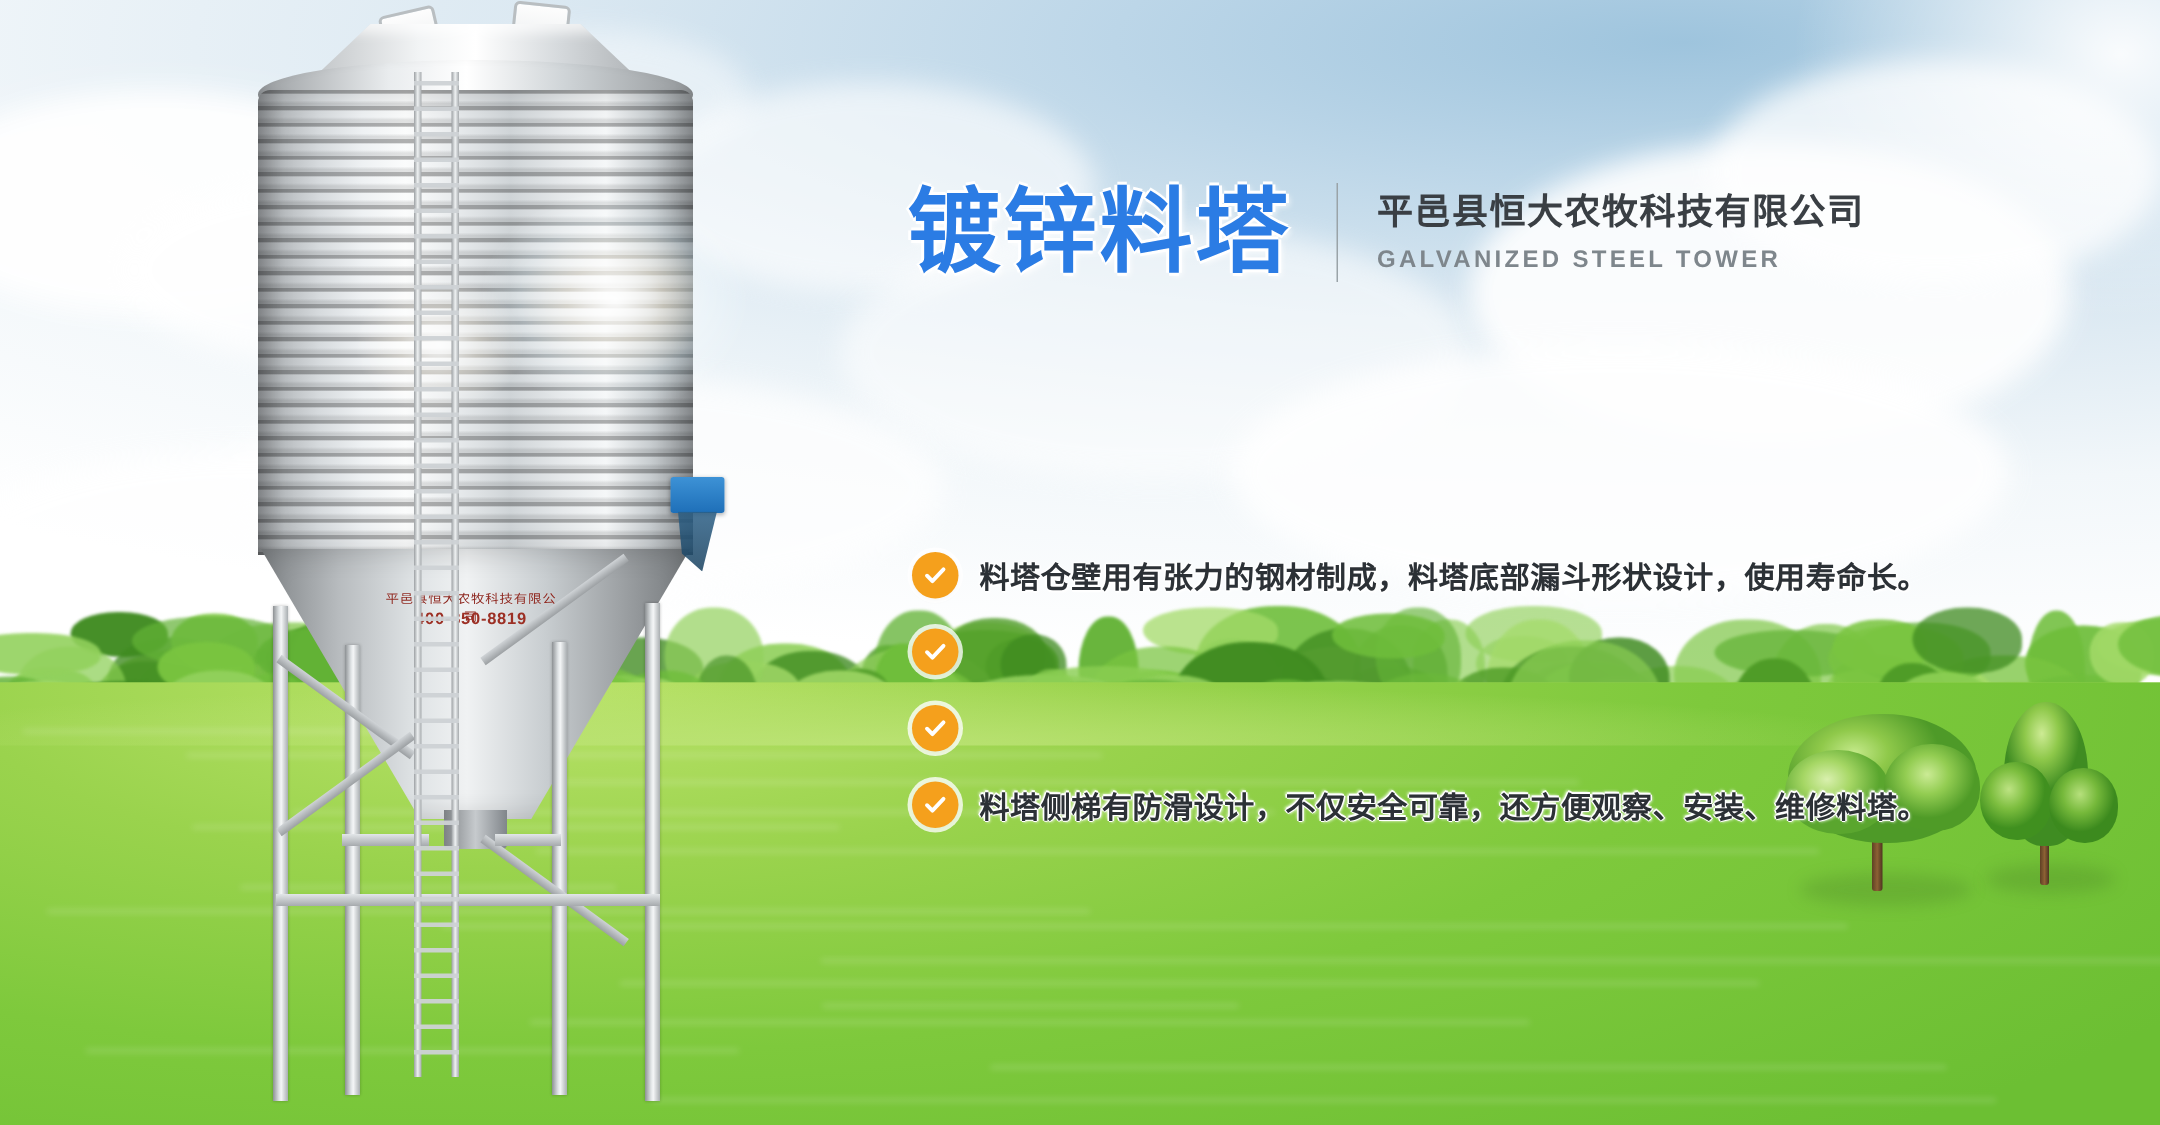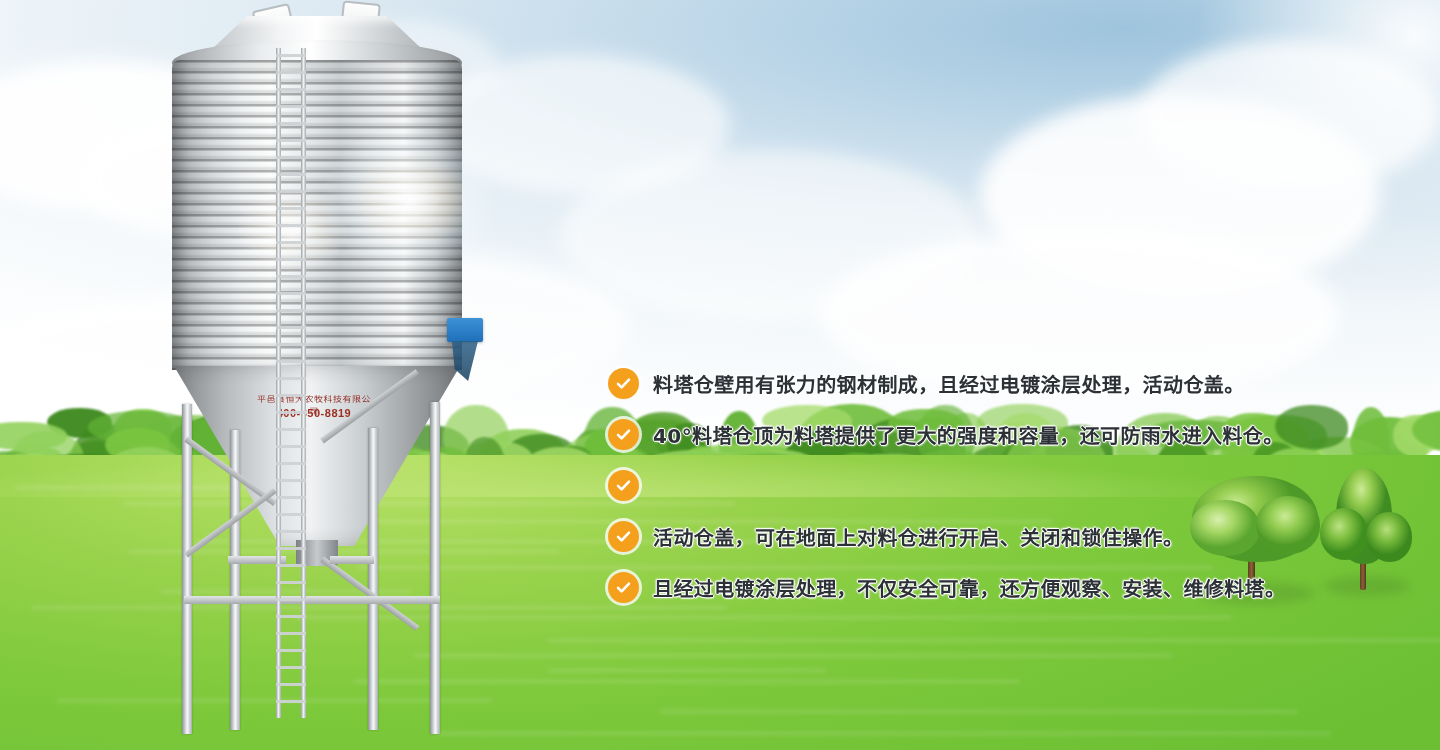--- a/index.html
+++ b/index.html
@@ -502,58 +502,57 @@
         <div class="rung" style="top: 584px;"></div>
         <div class="rung" style="top: 601px;"></div>
         <div class="rung" style="top: 618px;"></div>
         <div class="rung" style="top: 635px;"></div>
         <div class="rung" style="top: 652px;"></div>
       </div>
   </div>
 
   <div class="content">
 
+    <div class="head">
+      <div class="main-title">镀锌料塔</div>
+      <div class="divider"></div>
+      <div class="head-right">
+        <div class="company">平邑县恒大农牧科技有限公司</div>
+        <div class="subtitle">GALVANIZED STEEL TOWER</div>
+      </div>
+    </div>
 
 
     <div class="features" id="feature-list">
         <div class="feature">
           <div class="chk">
             <svg width="17" height="17" viewBox="0 0 17 17" aria-hidden="true">
               <path d="M3 8.8 L6.6 12.4 L14 4.6" fill="none" stroke="#ffffff" stroke-width="2.6" stroke-linecap="round" stroke-linejoin="round"></path>
             </svg>
           </div>
-          <div class="feature-text">料塔仓壁用有张力的钢材制成，且经过电镀涂层处理，活动仓盖。</div>
-        </div>
-        <div class="feature">
-          <div class="chk">
-            <svg width="17" height="17" viewBox="0 0 17 17" aria-hidden="true">
-              <path d="M3 8.8 L6.6 12.4 L14 4.6" fill="none" stroke="#ffffff" stroke-width="2.6" stroke-linecap="round" stroke-linejoin="round"></path>
-            </svg>
-          </div>
-          <div class="feature-text">40°料塔仓顶为料塔提供了更大的强度和容量，还可防雨水进入料仓。</div>
+          <div class="feature-text">料塔仓壁用有张力的钢材制成，料塔底部漏斗形状设计，使用寿命长。</div>
         </div>
         <div class="feature">
           <div class="chk">
             <svg width="17" height="17" viewBox="0 0 17 17" aria-hidden="true">
               <path d="M3 8.8 L6.6 12.4 L14 4.6" fill="none" stroke="#ffffff" stroke-width="2.6" stroke-linecap="round" stroke-linejoin="round"></path>
             </svg>
           </div>
         </div>
         <div class="feature">
           <div class="chk">
             <svg width="17" height="17" viewBox="0 0 17 17" aria-hidden="true">
               <path d="M3 8.8 L6.6 12.4 L14 4.6" fill="none" stroke="#ffffff" stroke-width="2.6" stroke-linecap="round" stroke-linejoin="round"></path>
             </svg>
           </div>
-          <div class="feature-text">活动仓盖，可在地面上对料仓进行开启、关闭和锁住操作。</div>
         </div>
         <div class="feature">
           <div class="chk">
             <svg width="17" height="17" viewBox="0 0 17 17" aria-hidden="true">
               <path d="M3 8.8 L6.6 12.4 L14 4.6" fill="none" stroke="#ffffff" stroke-width="2.6" stroke-linecap="round" stroke-linejoin="round"></path>
             </svg>
           </div>
-          <div class="feature-text">且经过电镀涂层处理，不仅安全可靠，还方便观察、安装、维修料塔。</div>
+          <div class="feature-text">料塔侧梯有防滑设计，不仅安全可靠，还方便观察、安装、维修料塔。</div>
         </div>
       </div>
 
   </div>
 </div>
 
 </body></html>

